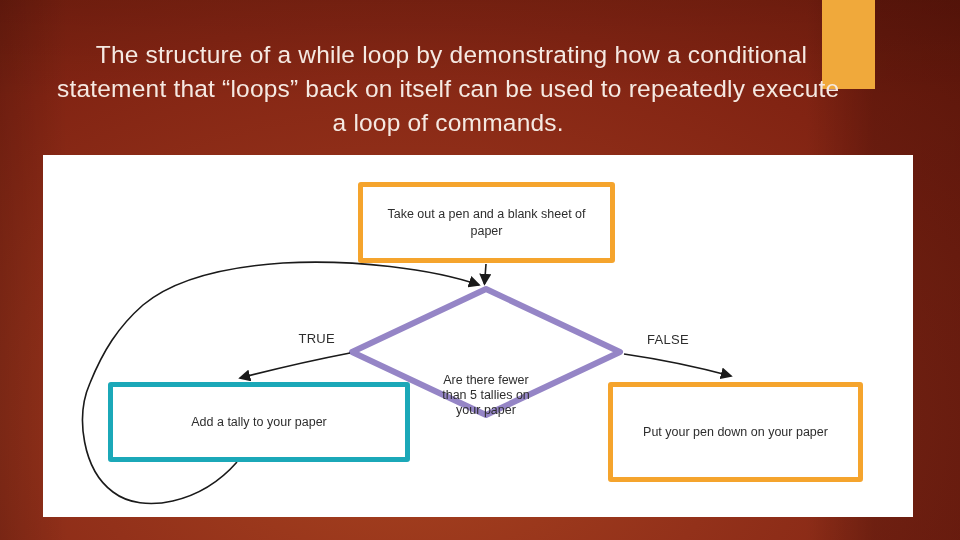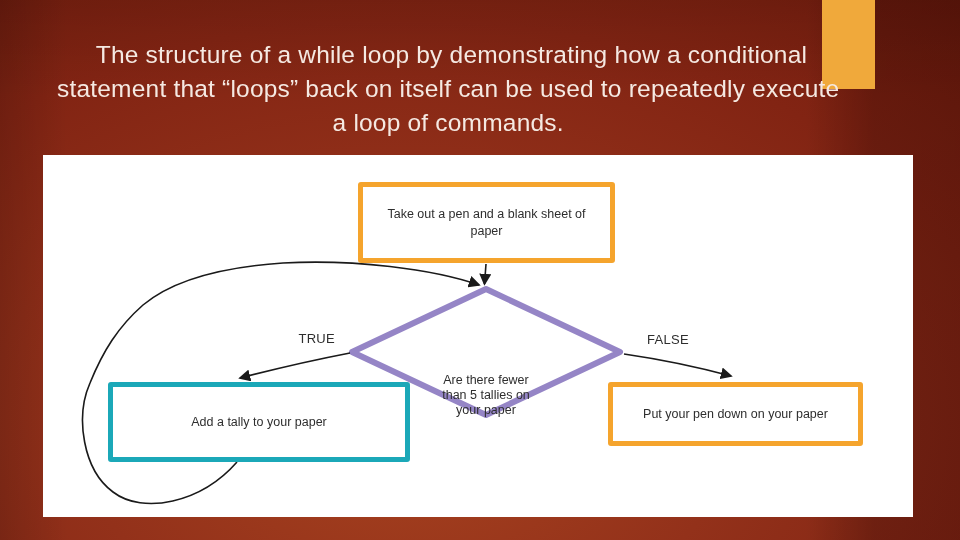--- a/index.html
+++ b/index.html
@@ -16,21 +16,21 @@
          font-size:24.5px;line-height:33.8px;letter-spacing:0.2px;}
   .title-line{white-space:pre;text-align:center;}
   .panel{position:absolute;left:43px;top:155px;width:870px;height:362px;background:var(--panel-background);z-index:3;}
   .fc-svg{position:absolute;left:0;top:0;width:870px;height:362px;}
   .fc-box{position:absolute;box-sizing:border-box;background:#fff;border-radius:3px;
           display:flex;align-items:center;justify-content:center;text-align:center;
           font-size:12.5px;line-height:17px;color:var(--chart-text-color);}
   .fc-box .inner{max-width:218px;}
   .box-start{left:315px;top:27px;width:257px;height:81px;border:5px solid var(--process-border-orange);}
   .box-true{left:65px;top:227px;width:302px;height:80px;border:5px solid var(--loop-border-teal);}
-  .box-false{left:565px;top:227px;width:255px;height:64px;border:5px solid var(--process-border-orange);}
+  .box-false{left:565px;top:227px;width:255px;height:100px;border:5px solid var(--process-border-orange);}
   .decision-text{position:absolute;left:391px;top:170px;width:104px;text-align:center;
                  font-size:12.5px;line-height:15px;color:var(--chart-text-color);margin-top:48px;}
   .fc-label{position:absolute;font-size:13px;letter-spacing:0.3px;color:var(--chart-text-color);}
   .label-true{left:230px;top:176px;width:62px;text-align:right;}
   .label-false{left:592px;top:177px;width:66px;text-align:center;}
   .diamond{fill:#ffffff;stroke:var(--decision-border-purple);stroke-width:6;stroke-linejoin:round;}
   .connector{fill:none;stroke:var(--connector-black);stroke-width:1.6;}
   .arrowhead{fill:var(--connector-black);}
 </style>
 </head>

